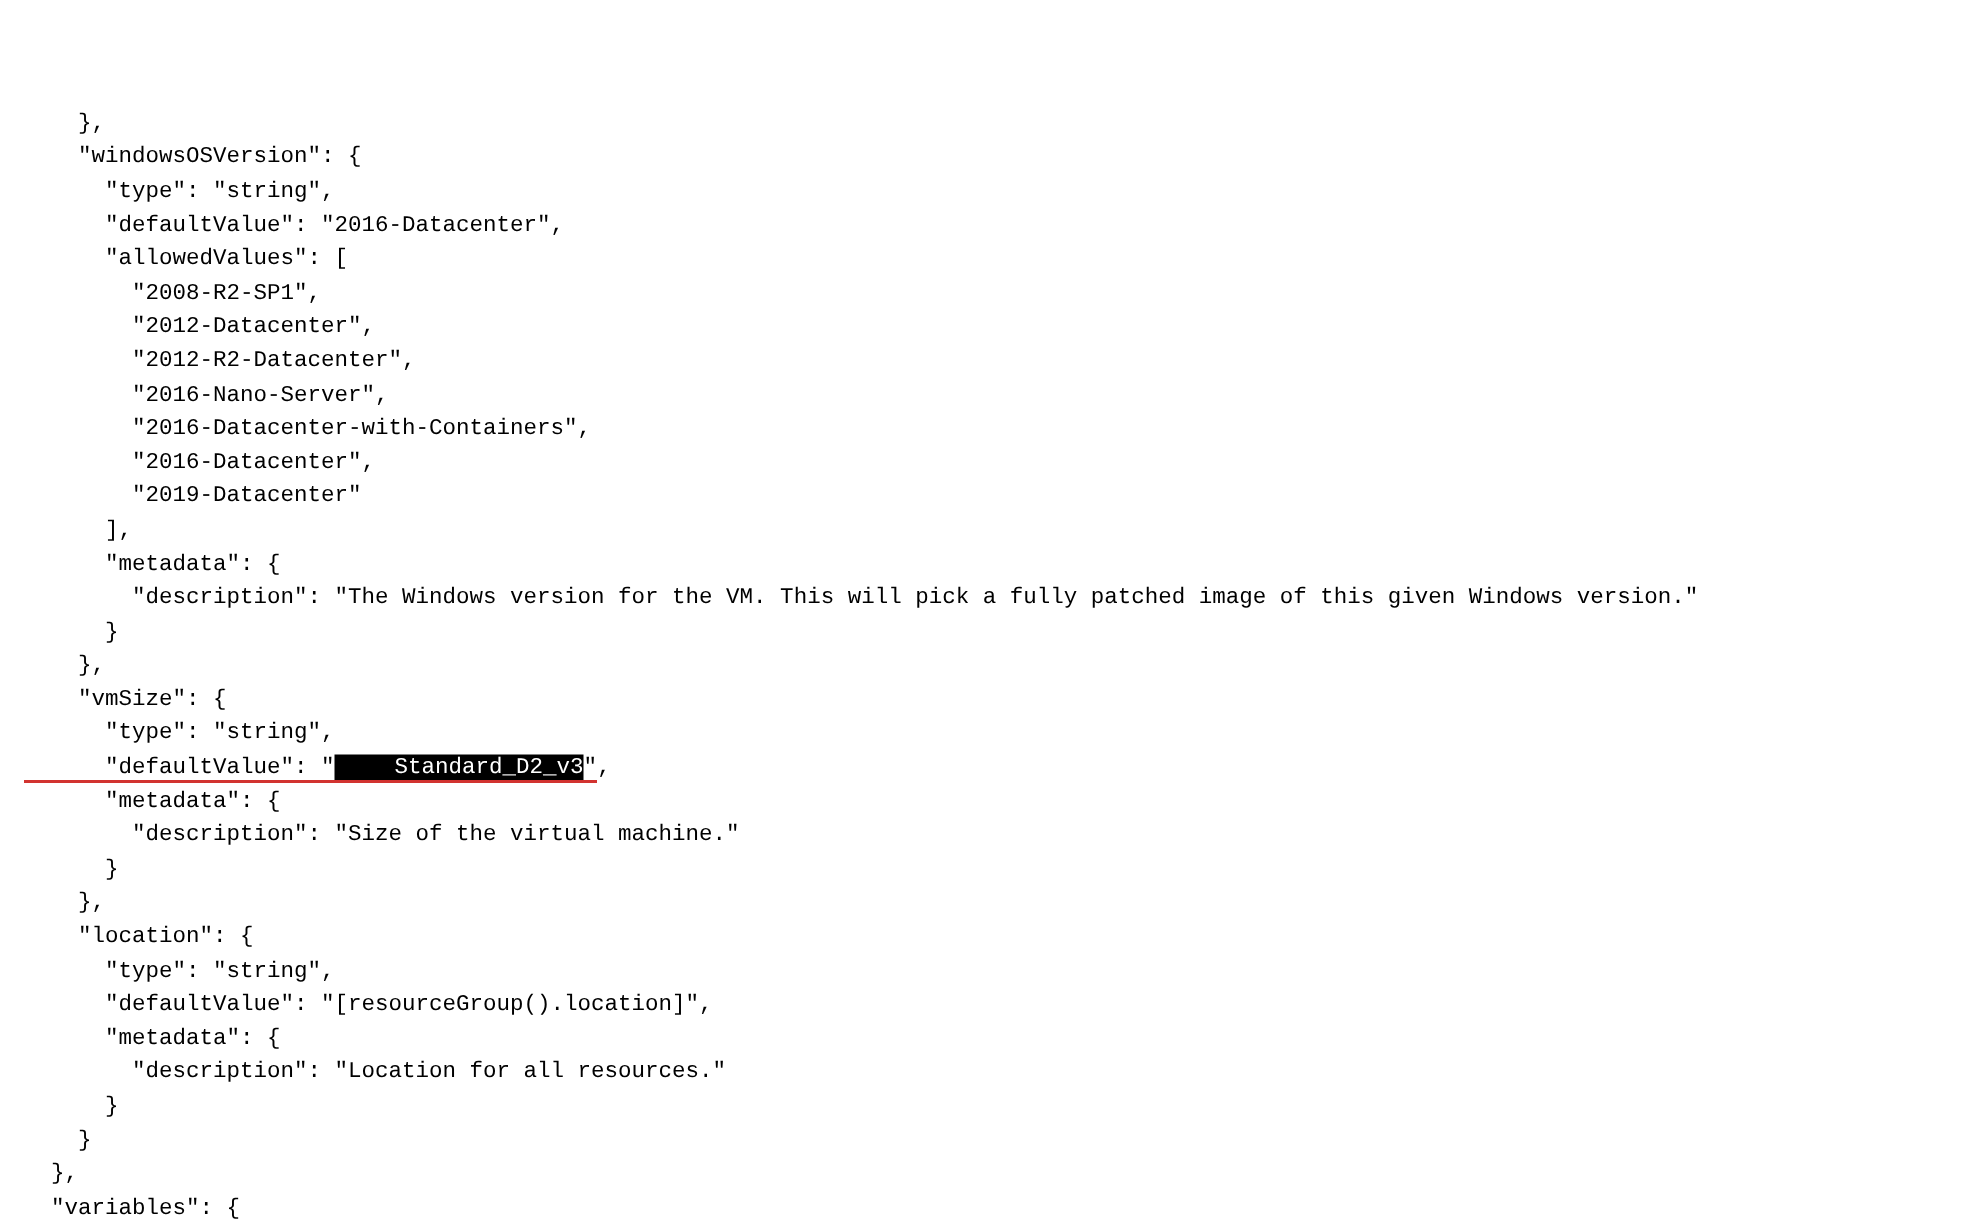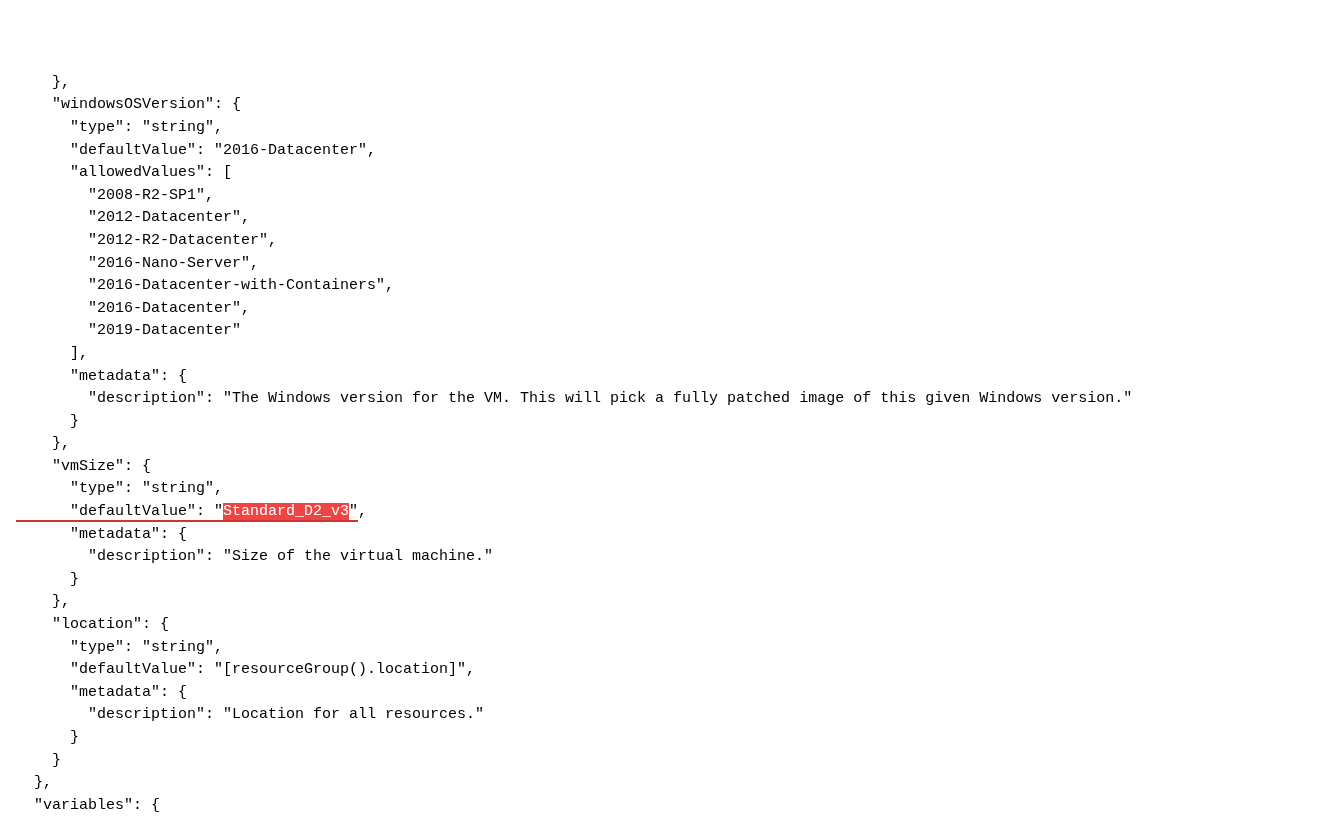--- a/index.html
+++ b/index.html
@@ -9,22 +9,23 @@
     font-size: 15px;
     line-height: 22.6px;
     color: #000000;
     padding: 4px 0 0 0;
     white-space: pre;
   }
   .code-container {
     padding-left: 16px;
   }
   .highlighted {
-    background: #ef4444;
+    background: #000000;
     color: #ffffff;
+    padding-left: 40px;
   }
   .underline {
     border-bottom: 2px solid #d23330;
   }
 </style>
 </head>
 <body>
 
 
 <div class="code-container"><span>    },</span>

